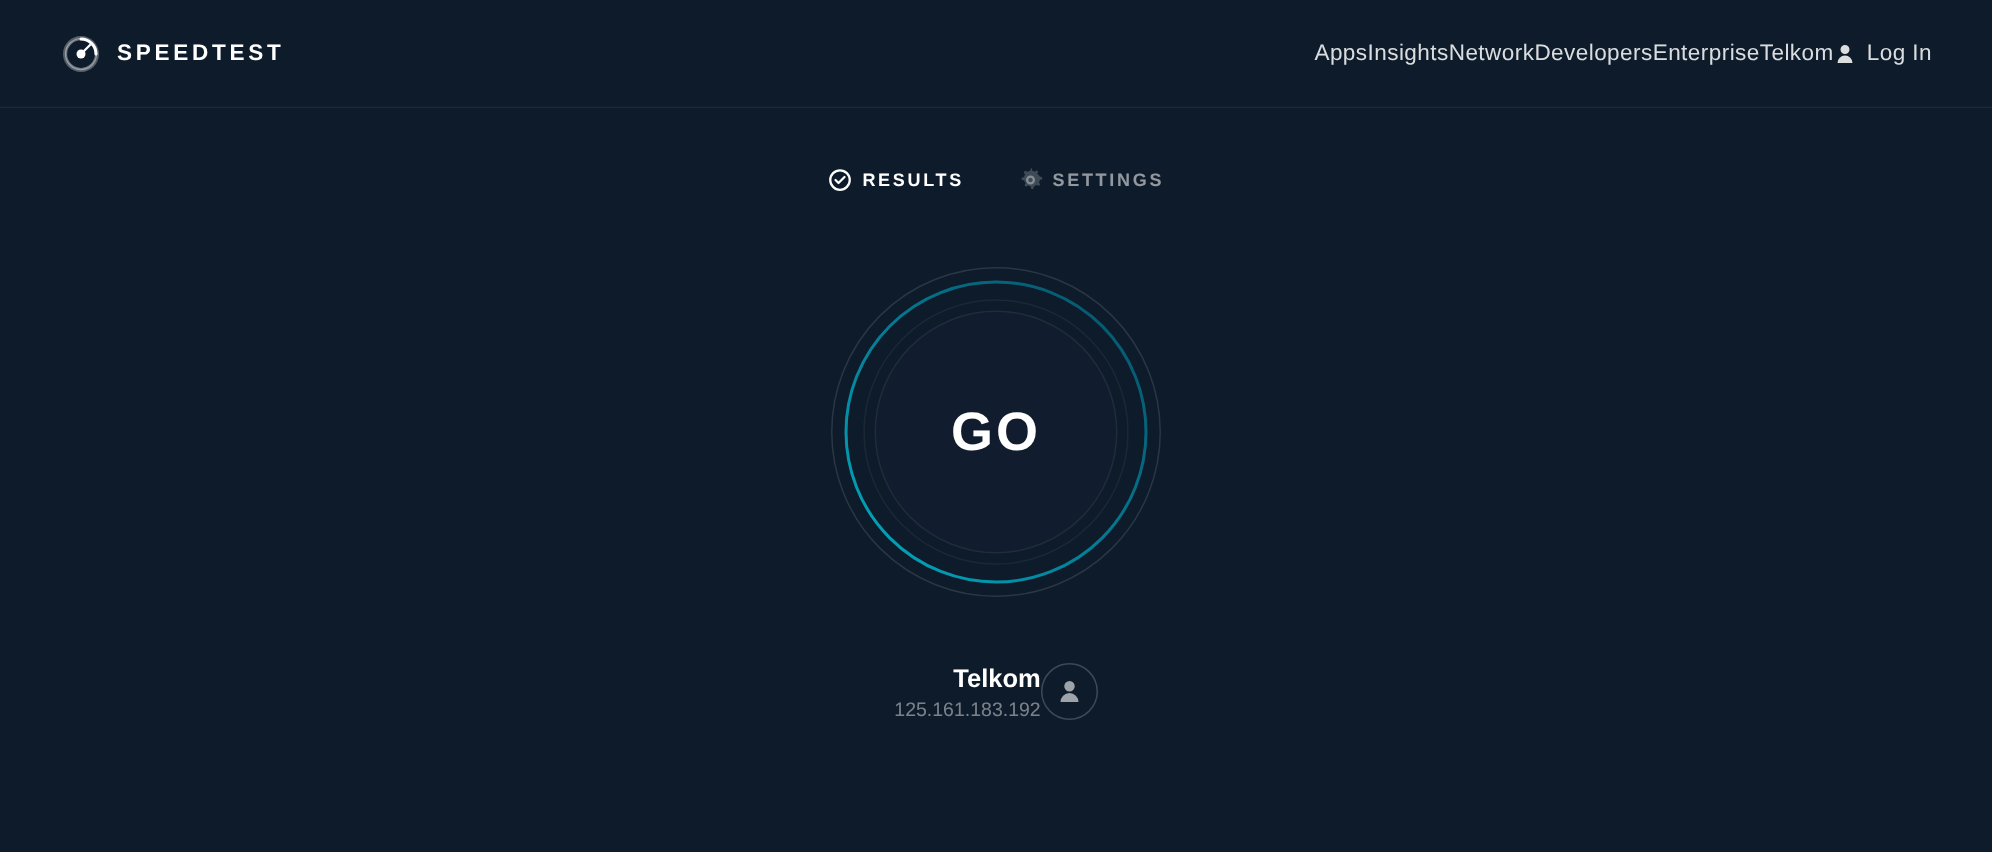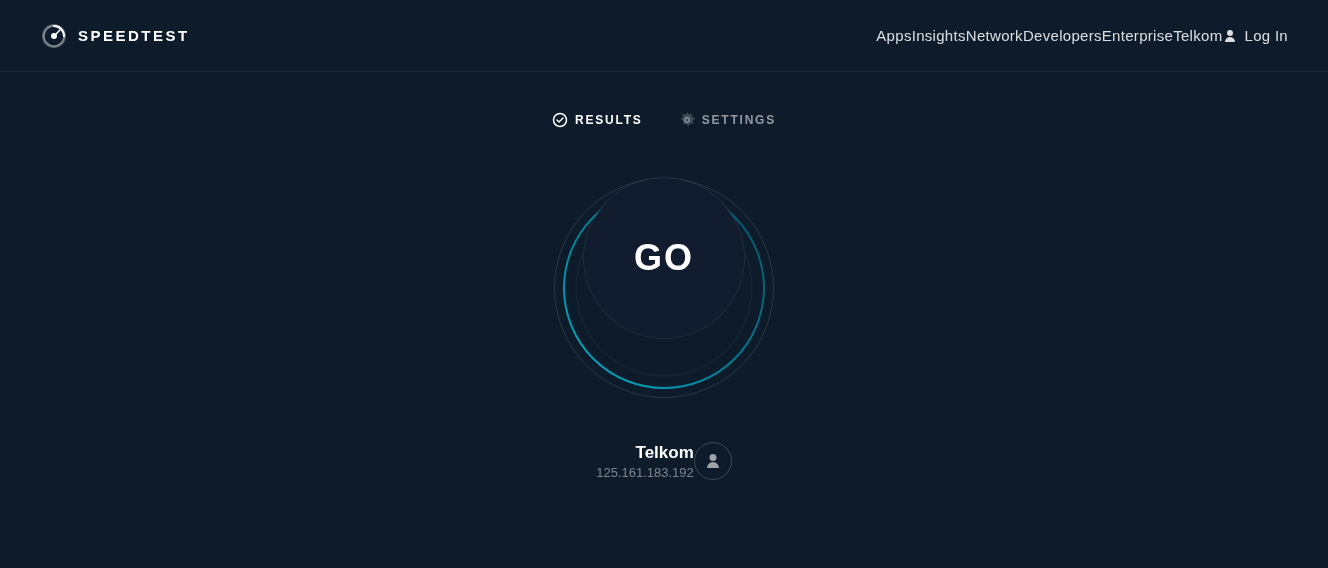--- a/index.html
+++ b/index.html
@@ -113,20 +113,21 @@
     .tab.active .tab-icon {
       opacity: 1;
     }
 
     
     .speed-circle-wrapper {
       position: relative;
       width: 220px;
       height: 220px;
       display: flex;
+      align-items: center;
       justify-content: center;
       margin-bottom: 44px;
     }
 
     .outer-ring {
       position: absolute;
       width: 220px;
       height: 220px;
       border-radius: 50%;
       border: 1.5px solid rgba(255,255,255,0.12);

